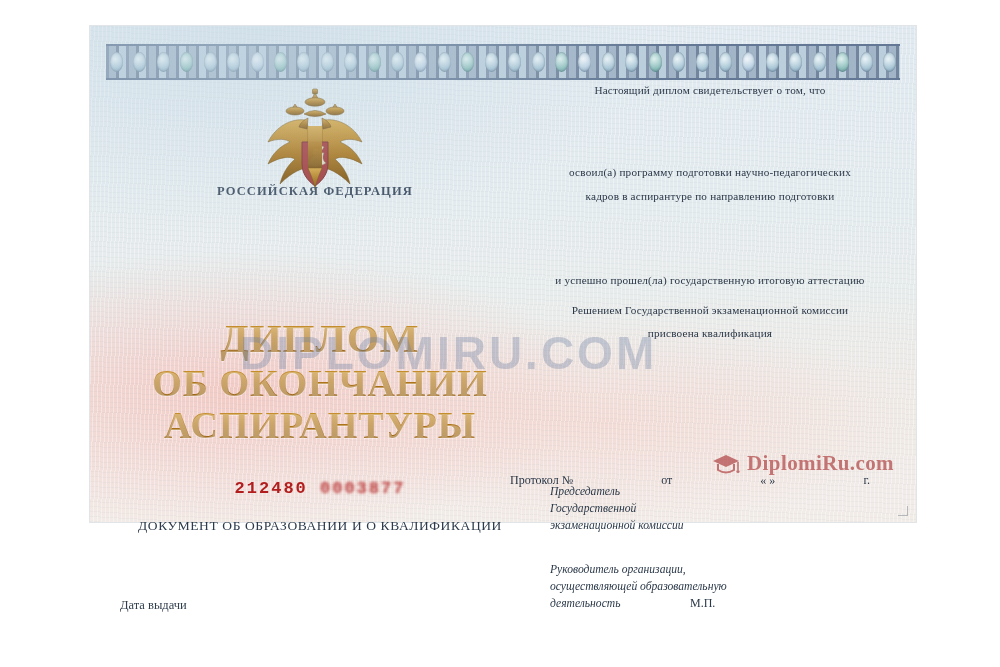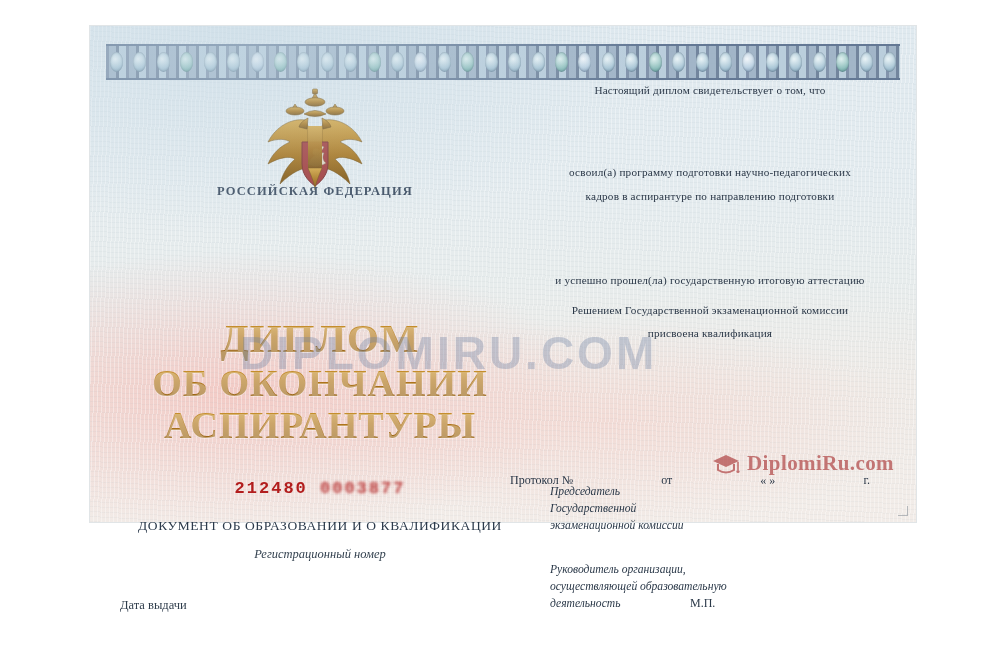--- a/index.html
+++ b/index.html
@@ -373,21 +373,20 @@
       <div class="ln l2">ОБ ОКОНЧАНИИ</div>
       <div class="ln l3">АСПИРАНТУРЫ</div>
     </div>
 
     <div class="serial">
       <span>212480</span>
       <span class="blur">0003877</span>
     </div>
 
     <div class="subcaption">ДОКУМЕНТ ОБ ОБРАЗОВАНИИ И О КВАЛИФИКАЦИИ</div>
-    <div class="reg-number">Регистрационный номер</div>
     <div class="issue-date">Дата выдачи</div>
 
     <div class="rcol r-1">
       <div class="line">Настоящий диплом свидетельствует о том, что</div>
     </div>
 
     <div class="rcol r-2">
       <div class="line">освоил(а) программу подготовки научно-педагогических</div>
       <div class="line">кадров в аспирантуре по направлению подготовки</div>
     </div>

